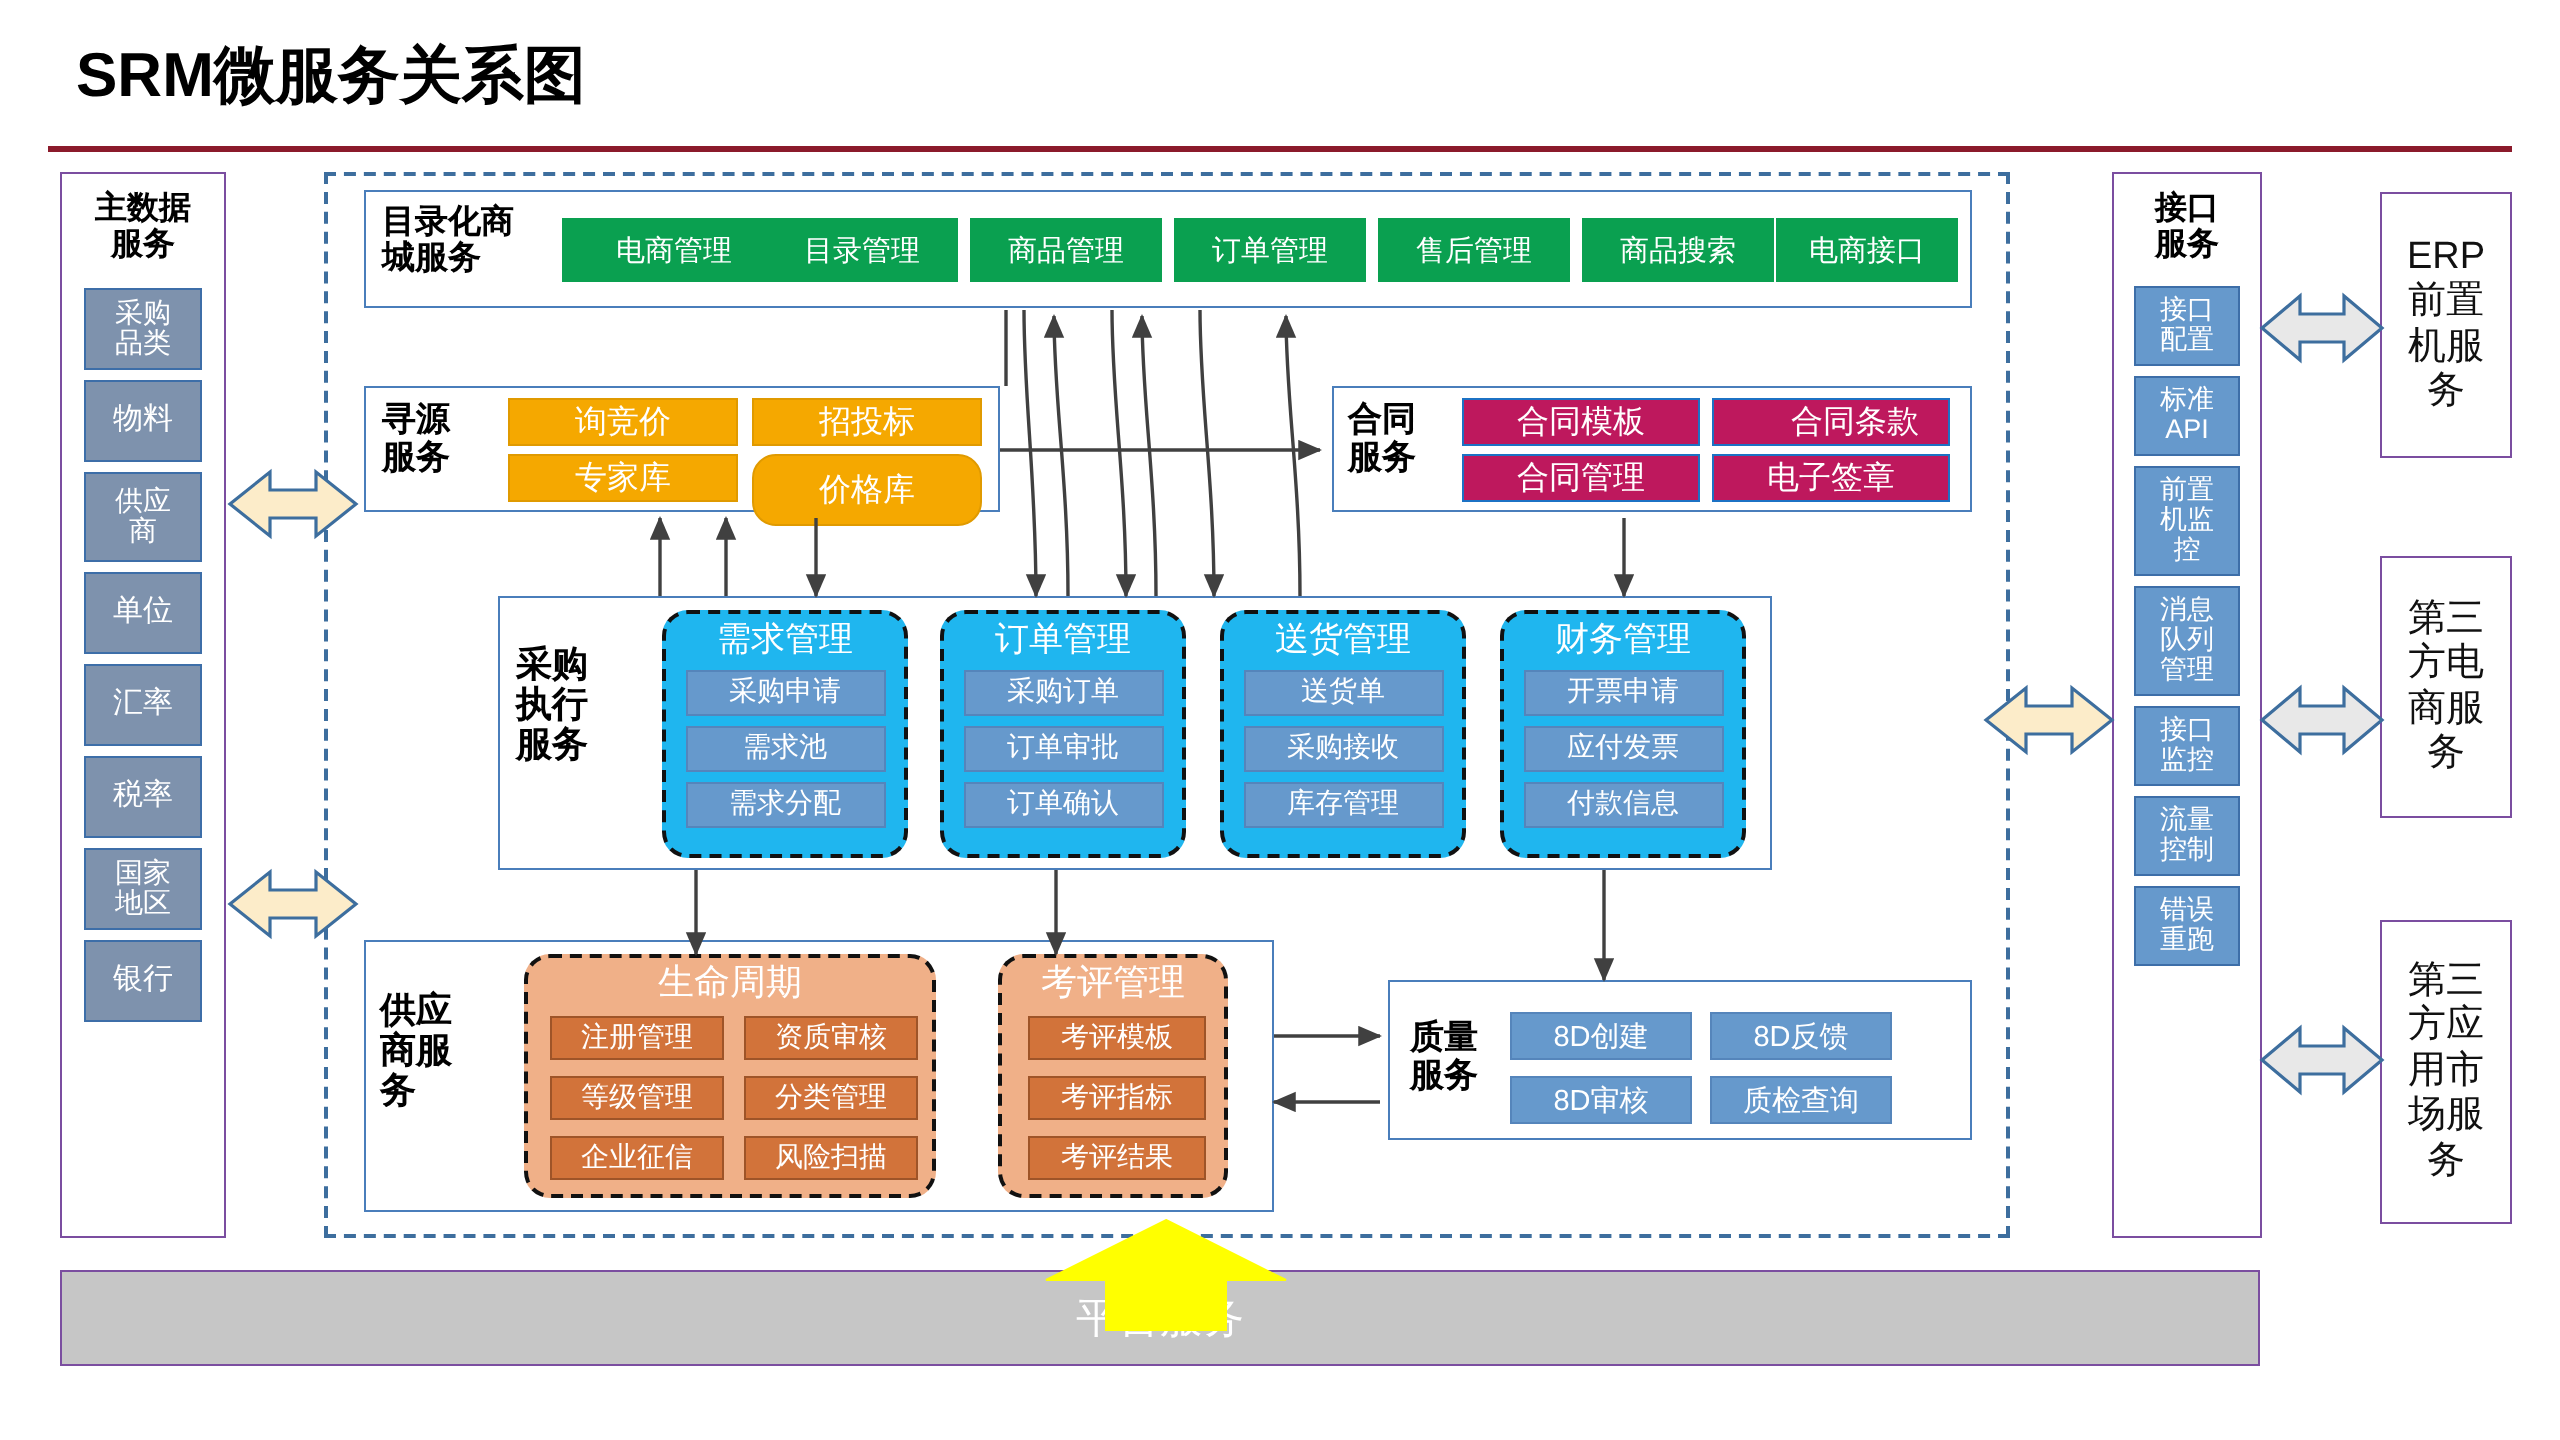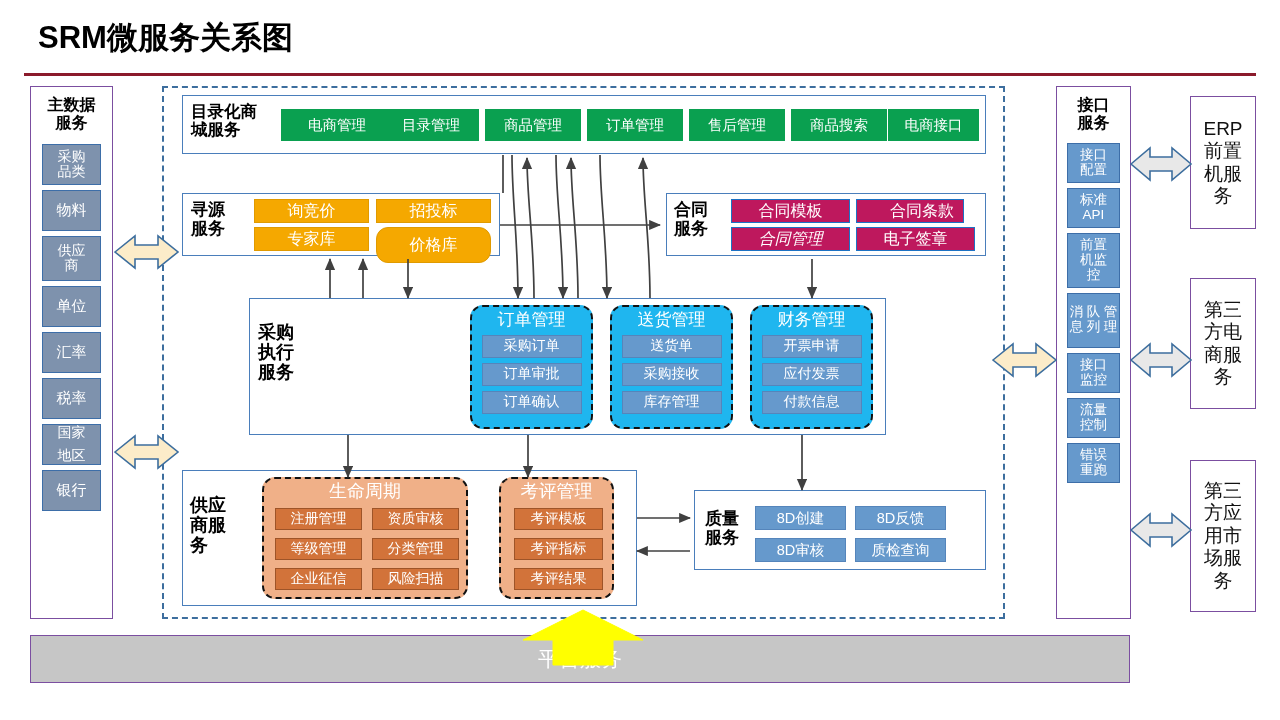--- a/index.html
+++ b/index.html
@@ -197,21 +197,21 @@
     </div>
     <div class="chip chip-slate" style="width:59px;height:41px;font-size:15px;">
       <span>单位</span>
     </div>
     <div class="chip chip-slate" style="width:59px;height:41px;font-size:15px;">
       <span>汇率</span>
     </div>
     <div class="chip chip-slate" style="width:59px;height:41px;font-size:15px;">
       <span>税率</span>
     </div>
-    <div class="chip chip-slate" style="width:59px;height:41px;flex-direction:column;font-size:14px;justify-content:space-between;">
+    <div class="chip chip-slate" style="width:59px;height:41px;flex-direction:column;font-size:14px;">
       <span>国家</span>
         <span>地区</span>
     </div>
     <div class="chip chip-slate" style="width:59px;height:41px;font-size:15px;">
       <span>银行</span>
     </div>
   </div>
 
   <div class="outer-col" style="left:1056px; top:86px; width:75px; height:533px;">
     <div class="outer-col-title">
@@ -224,21 +224,21 @@
     </div>
     <div class="chip chip-blue" style="width:53px;height:40px;flex-direction:column;font-size:13.5px;">
       <span>标准</span>
         <span>API</span>
     </div>
     <div class="chip chip-blue" style="width:53px;height:55px;flex-direction:column;font-size:13.5px;">
       <span>前置</span>
         <span>机监</span>
         <span>控</span>
     </div>
-    <div class="chip chip-blue" style="width:53px;height:55px;flex-direction:row;font-size:13.5px;">
+    <div class="chip chip-blue" style="width:53px;height:55px;flex-direction:column;font-size:13.5px;">
       <span>消息</span>
         <span>队列</span>
         <span>管理</span>
     </div>
     <div class="chip chip-blue" style="width:53px;height:40px;flex-direction:column;font-size:13.5px;">
       <span>接口</span>
         <span>监控</span>
     </div>
     <div class="chip chip-blue" style="width:53px;height:40px;flex-direction:column;font-size:13.5px;">
       <span>流量</span>
@@ -317,37 +317,49 @@
     </div>
 
   <div class="svc-panel" style="left:666px; top:193px; width:320px; height:63px;"></div>
   <div class="svc-title" style="left:674px; top:200px; width:50px; font-size:17px;">
     <span>合同</span><br>
     <span>服务</span>
   </div>
   <div class="cblue-chip" style="left:731px; top:199px; width:119px; height:24px;">
       <span>合同模板</span>
     </div>
-  <div class="cblue-chip" style="left:856px; top:199px; width:108px; height:24px;padding-left:24px;">
+  <div class="cblue-chip" style="left:856px; top:199px; width:119px; height:24px;padding-left:24px;">
       <span>合同条款</span>
     </div>
-  <div class="cblue-chip" style="left:731px; top:227px; width:119px; height:24px;font-style:italic;">
+  <div class="cblue-chip" style="left:731px; top:227px; width:119px; height:24px;">
       <span>合同管理</span>
     </div>
   <div class="cblue-chip" style="left:856px; top:227px; width:119px; height:24px;">
       <span>电子签章</span>
     </div>
 
   <div class="svc-panel" style="left:249px; top:298px; width:637px; height:137px;"></div>
   <div class="svc-title" style="left:258px; top:322px; width:46px; font-size:18px;">
     <span>采购</span><br>
     <span>执行</span><br>
     <span>服务</span>
   </div>
 
+  <div class="grp-cyan" style="left:331px; top:305px; width:123px; height:124px;">
+    <div class="grp-head">需求管理</div>
+    <div class="sub-chip" style="width:100px;height:23px;">
+        <span>采购申请</span>
+      </div>
+    <div class="sub-chip" style="width:100px;height:23px;">
+        <span>需求池</span>
+      </div>
+    <div class="sub-chip" style="width:100px;height:23px;">
+        <span>需求分配</span>
+      </div>
+  </div>
 
   <div class="grp-cyan" style="left:470px; top:305px; width:123px; height:124px;">
     <div class="grp-head">订单管理</div>
     <div class="sub-chip" style="width:100px;height:23px;">
         <span>采购订单</span>
       </div>
     <div class="sub-chip" style="width:100px;height:23px;">
         <span>订单审批</span>
       </div>
     <div class="sub-chip" style="width:100px;height:23px;">

